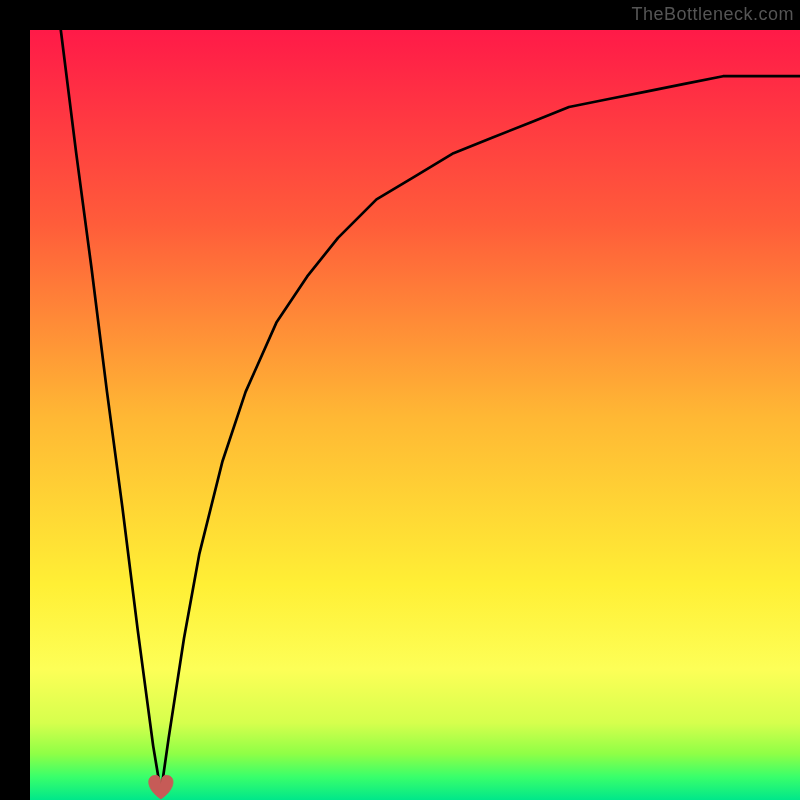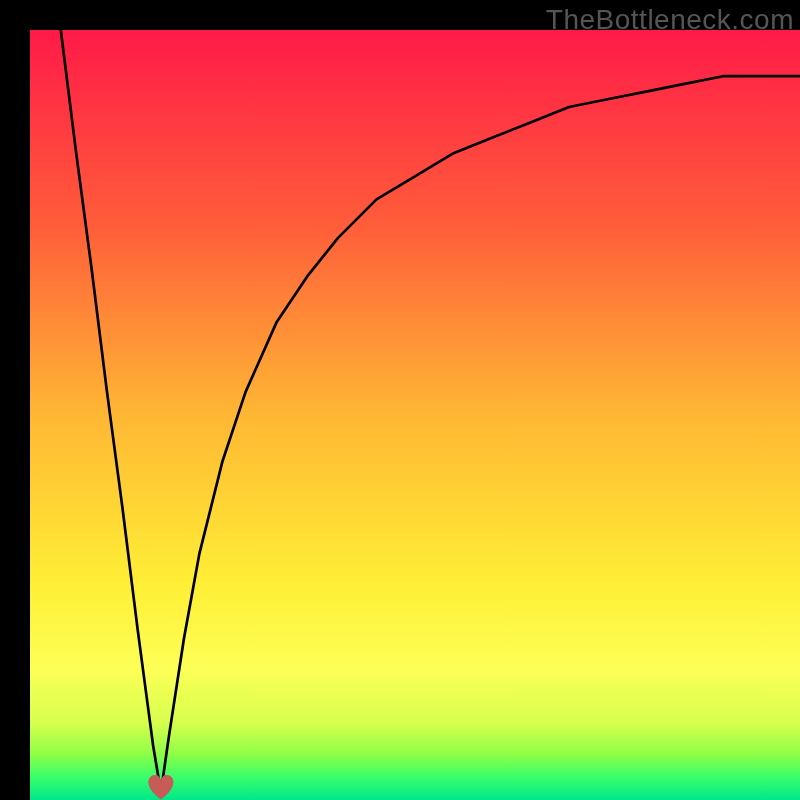--- a/index.html
+++ b/index.html
@@ -41,21 +41,21 @@
     left: 0;
     top: 0;
     width: 100%;
     height: 100%;
   }
   .watermark {
     position: absolute;
     top: 4px;
     right: 6px;
     color: #555;
-    font-size: 28px;
+    font-size: 18px;
     letter-spacing: 0.5px;
     user-select: none;
   }
 </style>
 </head>
 <body>
 
 <div class="watermark">TheBottleneck.com</div>
 
 <div class="plot-frame">

